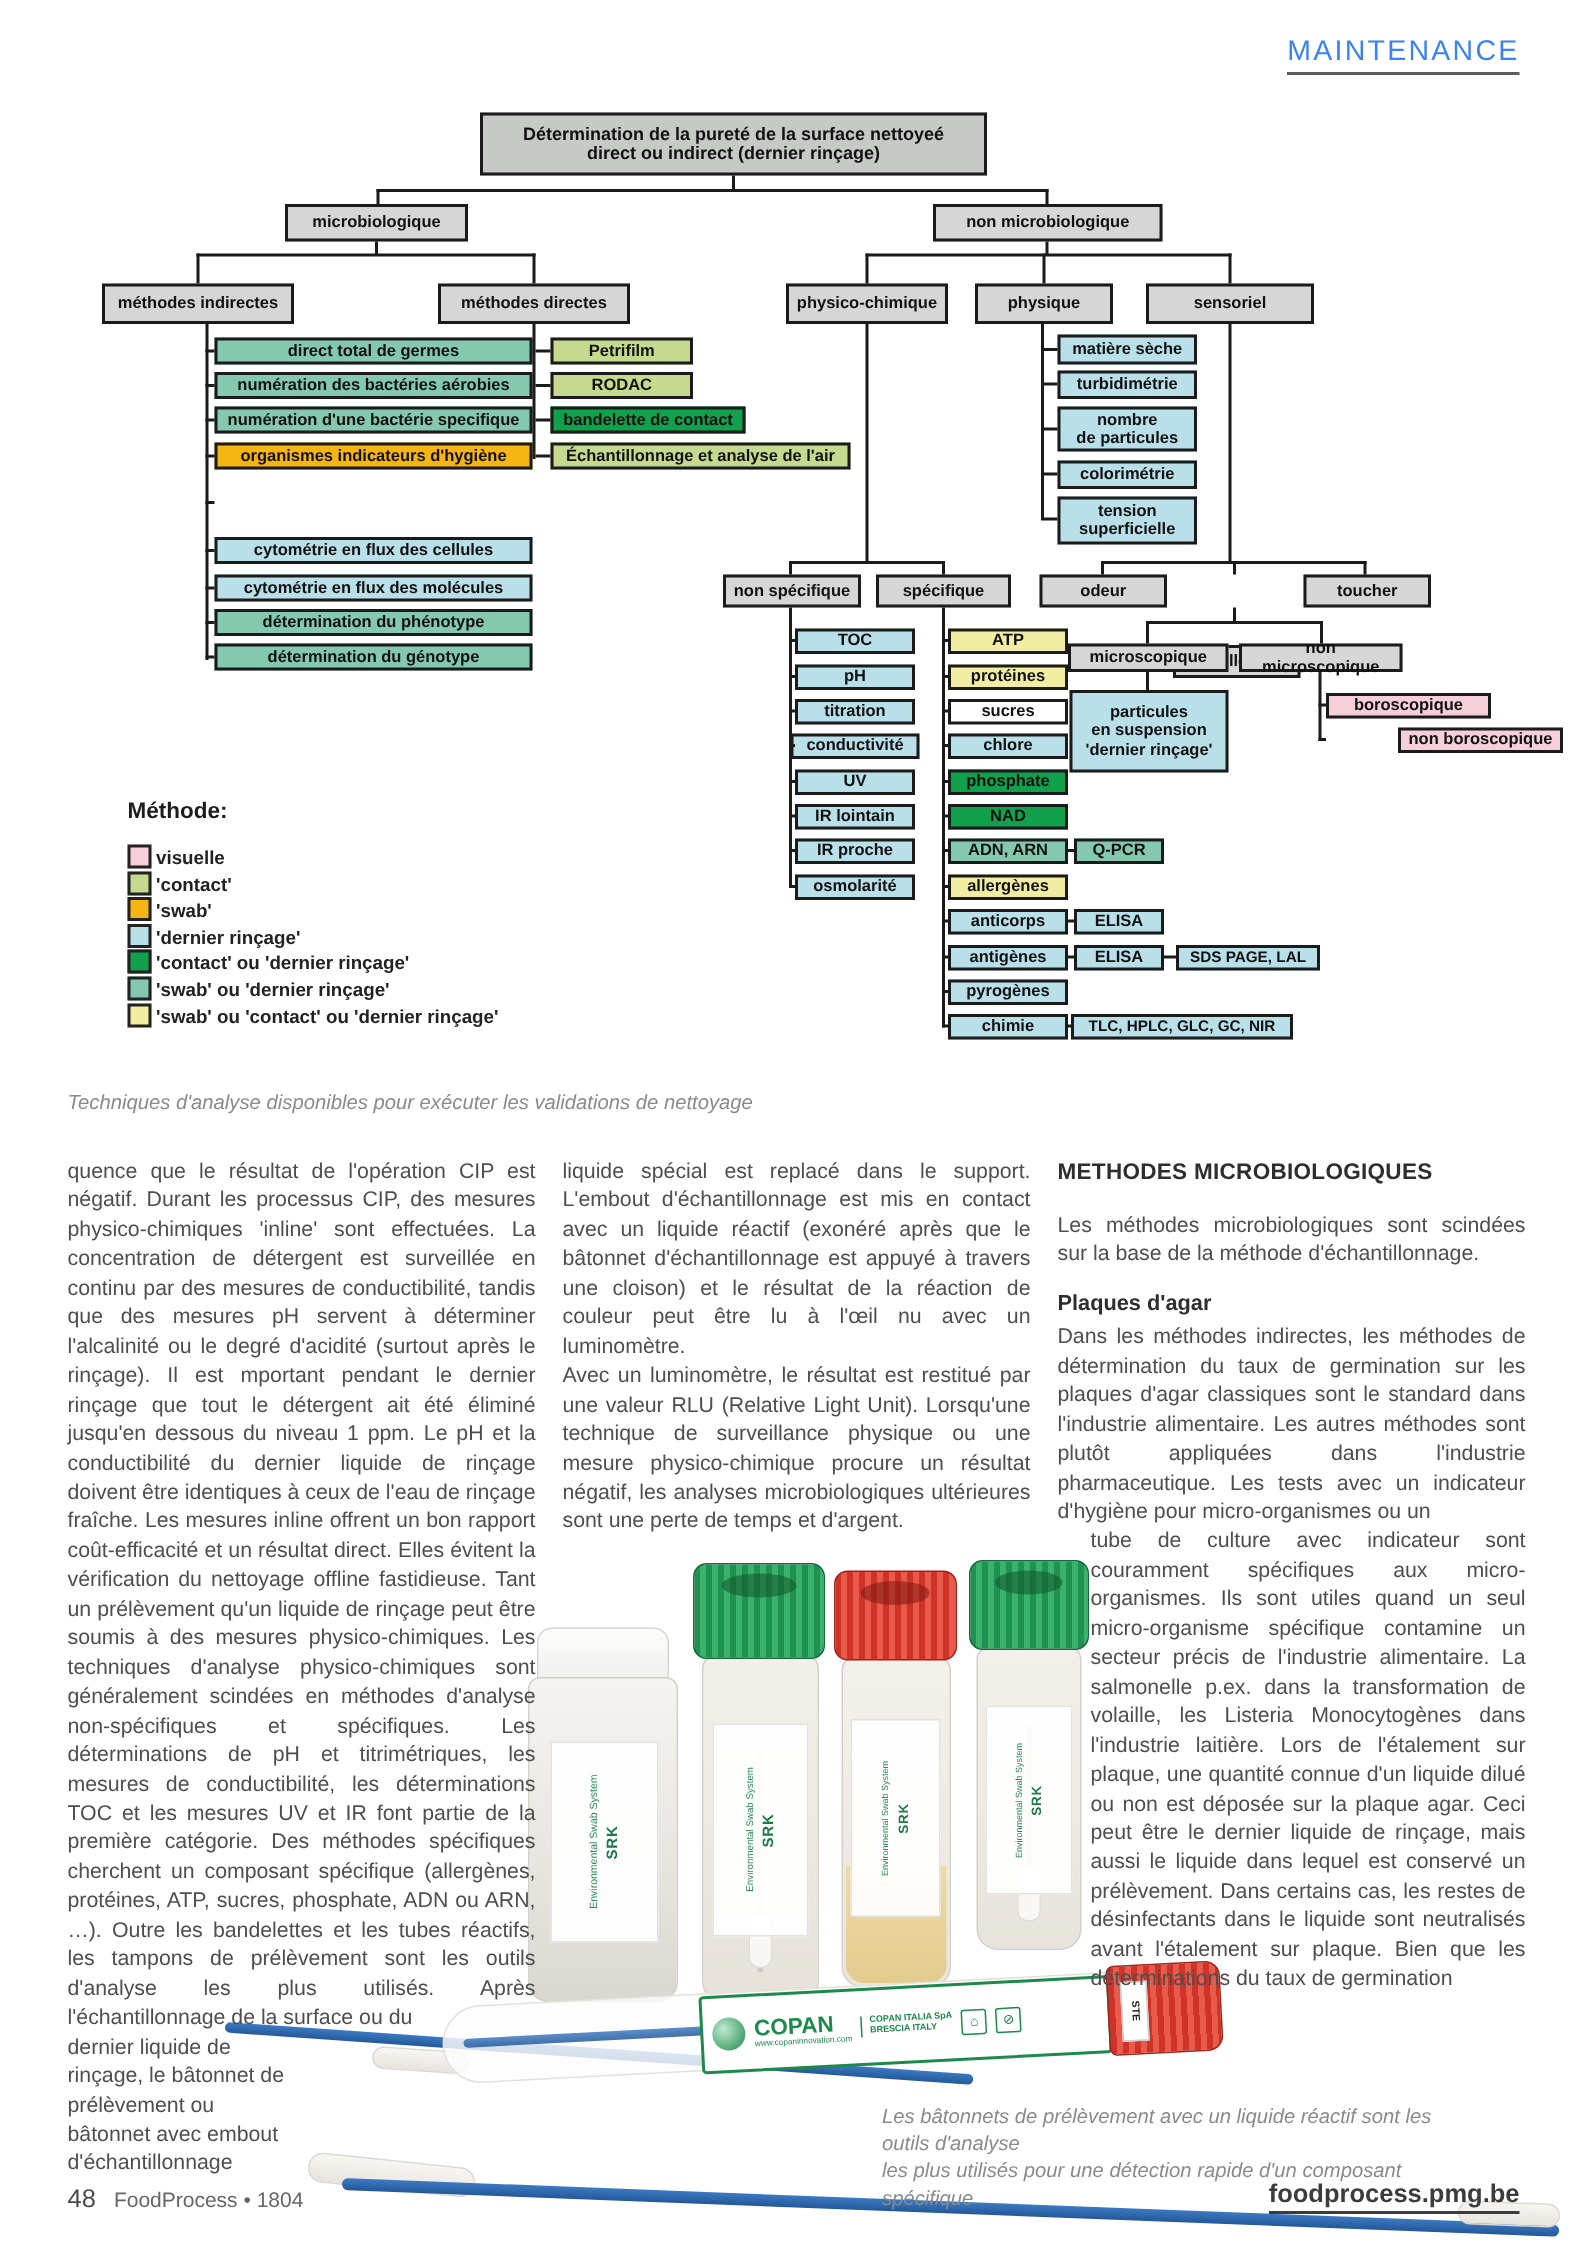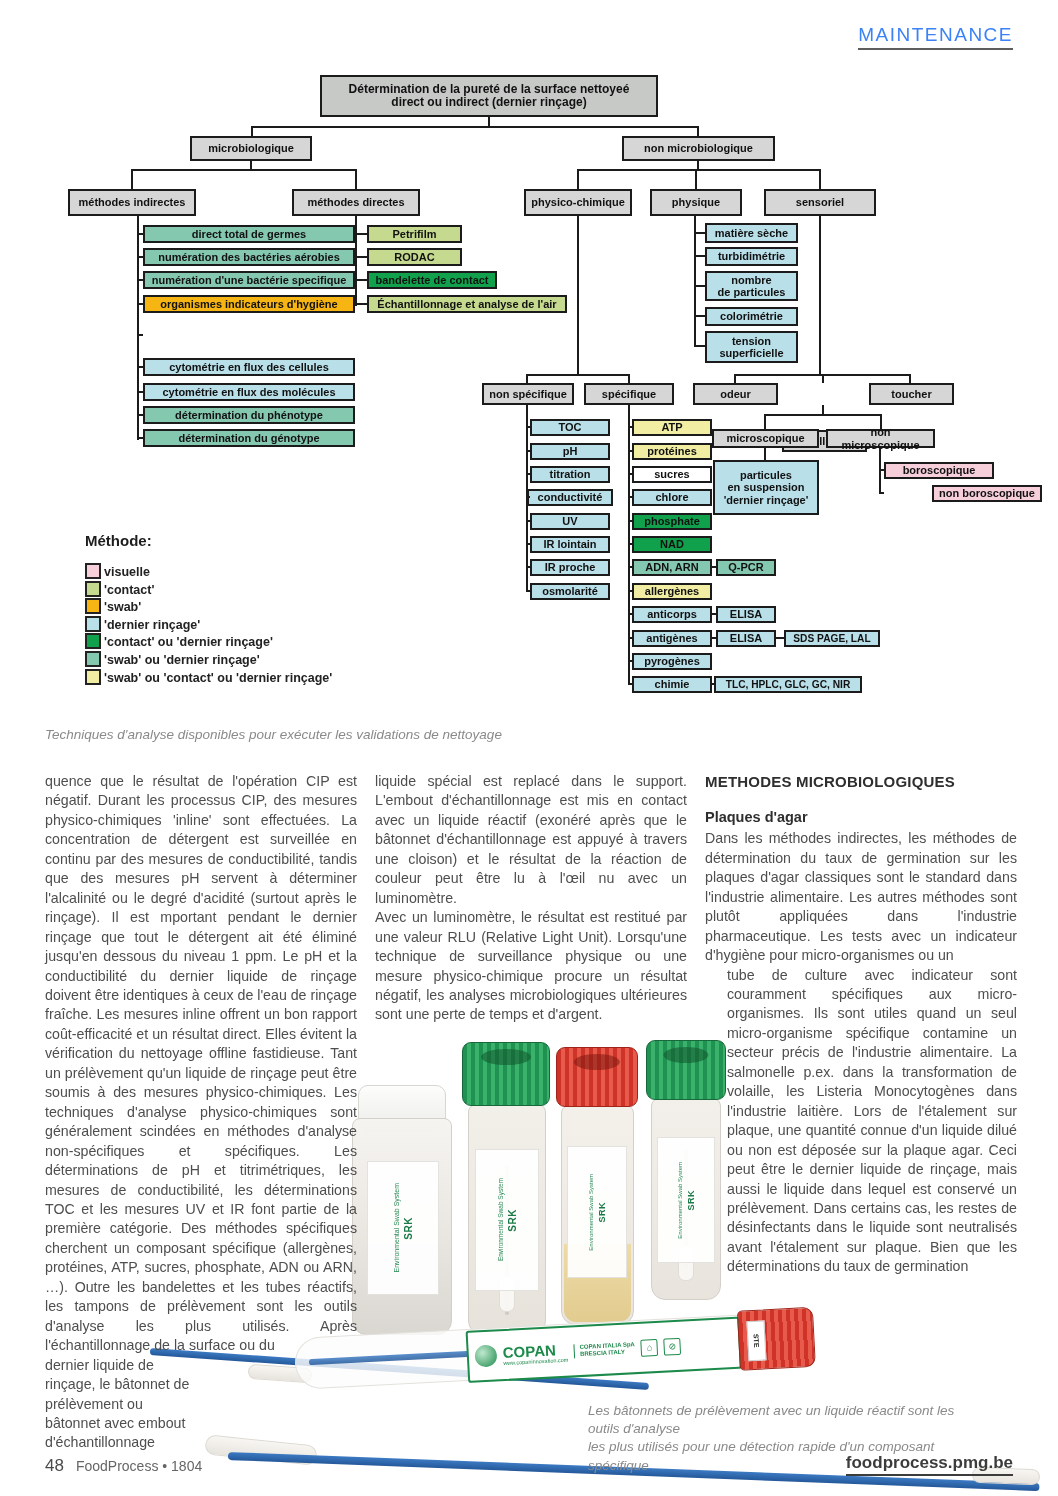--- a/index.html
+++ b/index.html
@@ -316,20 +316,21 @@
   <p class="narrow1">dernier liquide de rinçage, le bâtonnet de prélèvement ou bâtonnet avec embout d'échantillonnage</p>
 </div>
 
 <div class="col" style="left:375px;top:772px;">
   <p>liquide spécial est replacé dans le support. L'embout d'échantillonnage est mis en contact avec un liquide réactif (exonéré après que le bâtonnet d'échantillonnage est appuyé à travers une cloison) et le résultat de la réaction de couleur peut être lu à l'œil nu avec un luminomètre.</p>
   <p>Avec un luminomètre, le résultat est restitué par une valeur RLU (Relative Light Unit). Lorsqu'une technique de surveillance physique ou une mesure physico-chimique procure un résultat négatif, les analyses microbiologiques ultérieures sont une perte de temps et d'argent.</p>
 </div>
 
 <div class="col" style="left:705px;top:772px;">
   <div class="h1">METHODES MICROBIOLOGIQUES</div>
+  <p>Les méthodes microbiologiques sont scindées sur la base de la méthode d'échantillonnage.</p>
   <div class="h2">Plaques d'agar</div>
   <p>Dans les méthodes indirectes, les méthodes de détermination du taux de germination sur les plaques d'agar classiques sont le standard dans l'industrie alimentaire. Les autres méthodes sont plutôt appliquées dans l'industrie pharmaceutique. Les tests avec un indicateur d'hygiène pour micro-organismes ou un</p>
   <p class="indent">tube de culture avec indicateur sont couramment spécifiques aux micro-organismes. Ils sont utiles quand un seul micro-organisme spécifique contamine un secteur précis de l'industrie alimentaire. La salmonelle p.ex. dans la transformation de volaille, les Listeria Monocytogènes dans l'industrie laitière. Lors de l'étalement sur plaque, une quantité connue d'un liquide dilué ou non est déposée sur la plaque agar. Ceci peut être le dernier liquide de rinçage, mais aussi le liquide dans lequel est conservé un prélèvement. Dans certains cas, les restes de désinfectants dans le liquide sont neutralisés avant l'étalement sur plaque. Bien que les déterminations du taux de germination</p>
 </div>
 
 <div class="cap" style="left:588px;top:1402px;width:390px;">
   <div>Les bâtonnets de prélèvement avec un liquide réactif sont les outils d'analyse</div>
   <div>les plus utilisés pour une détection rapide d'un composant spécifique</div>
 </div>
 

